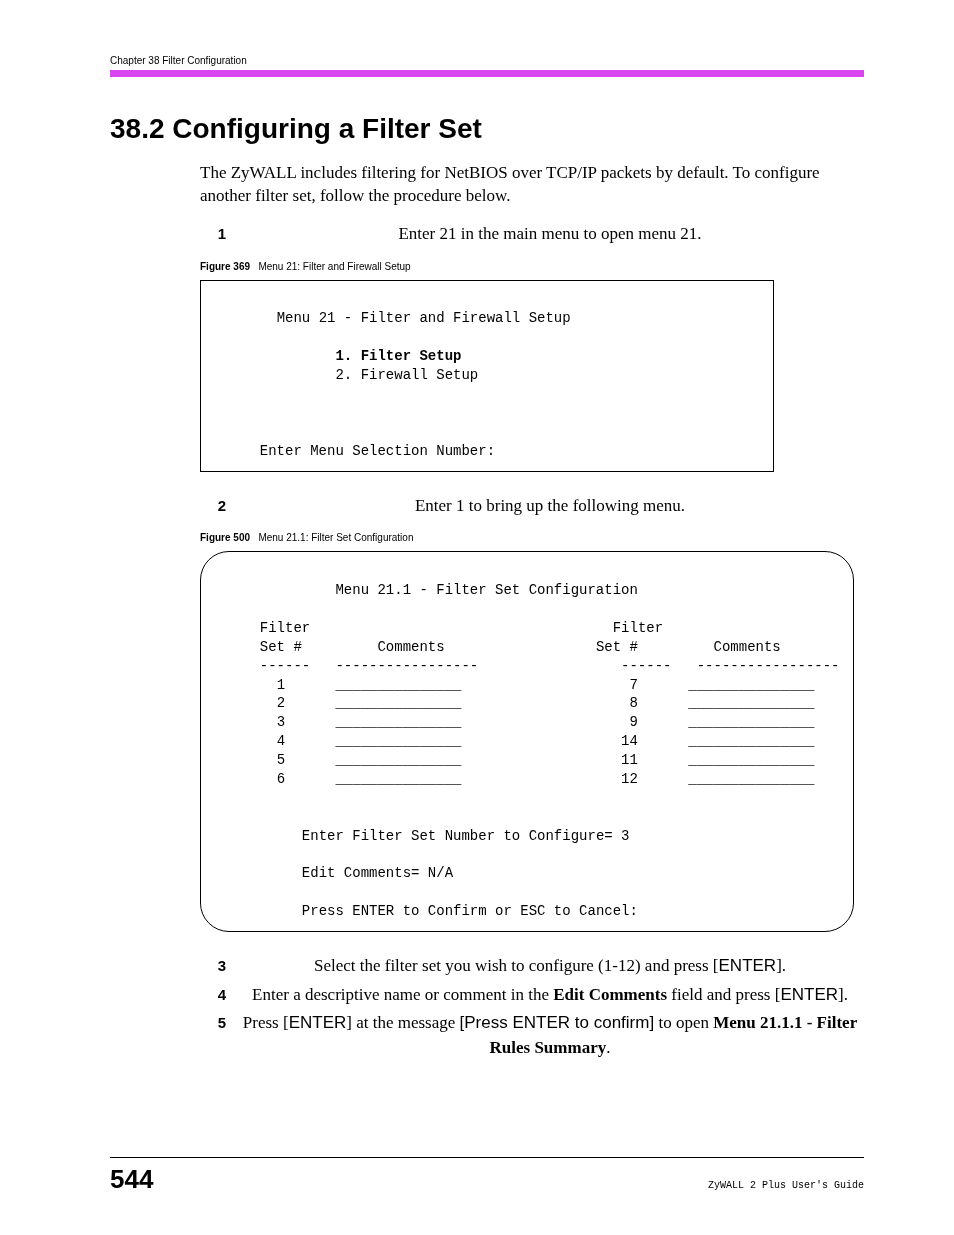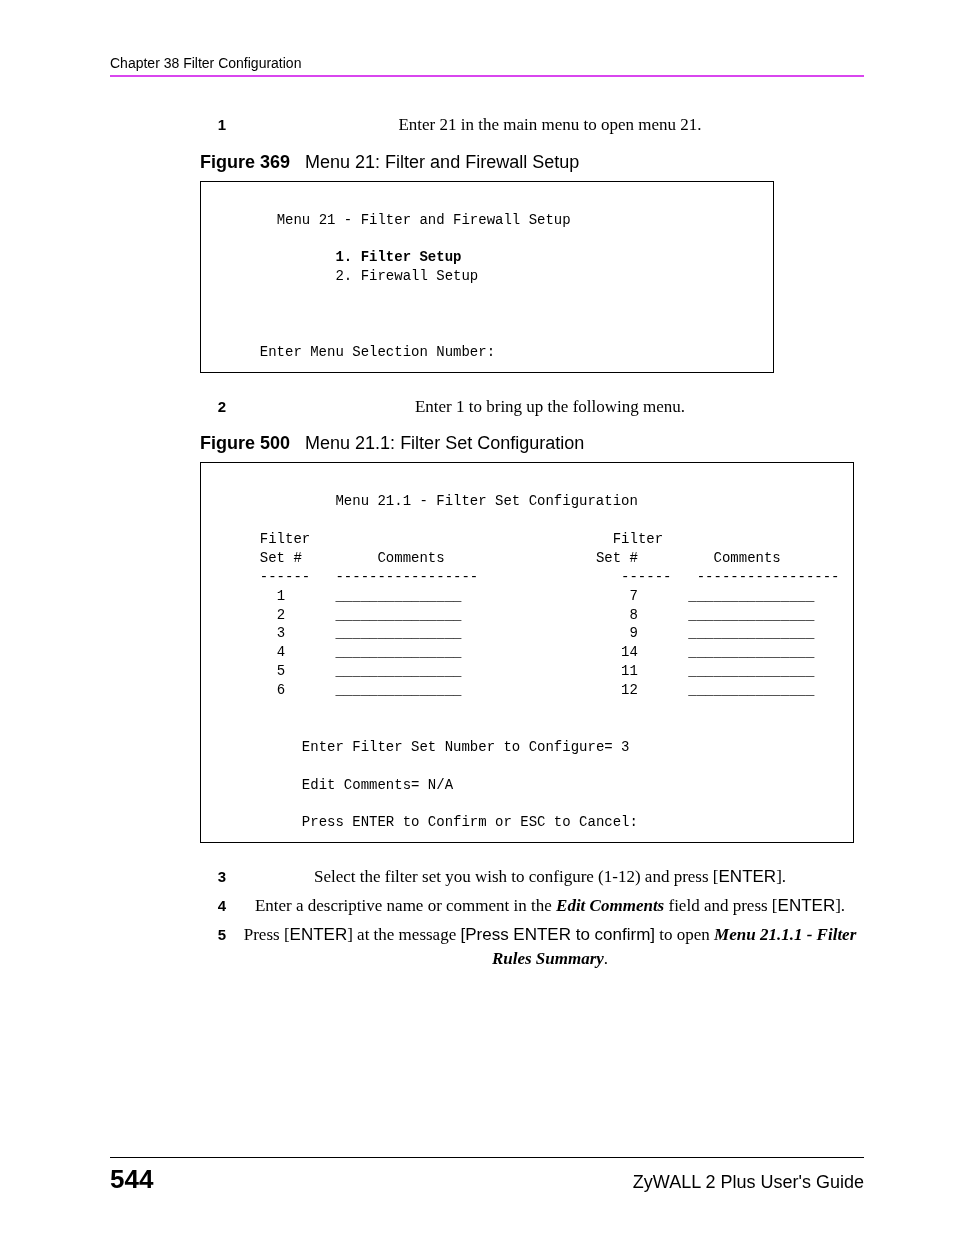--- a/index.html
+++ b/index.html
@@ -11,22 +11,22 @@
   }
   .page {
     width: 954px;
     height: 1235px;
     box-sizing: border-box;
     padding: 55px 90px 40px 110px;
     position: relative;
   }
   .chapter-header {
     font-family: Arial, Helvetica, sans-serif;
-    font-size: 14px;
-    border-bottom: 2px solid #d946ef;
+    font-size: 10px;
+    border-bottom: 7px solid #d946ef;
     padding-bottom: 4px;
     margin-bottom: 36px;
   }
   h1.section-title {
     font-family: Arial, Helvetica, sans-serif;
     font-weight: bold;
     font-size: 28px;
     margin: 0 0 16px 0;
   }
   .body-indent {
@@ -57,74 +57,77 @@
     text-align: right;
     margin-right: 10px;
     font-size: 15px;
   }
   ol.num-list li .li-body {
     flex: 1;
     text-align: center;
   }
   .fig-caption {
     font-family: Arial, Helvetica, sans-serif;
-    font-size: 18px;
+    font-size: 10px;
     margin: 14px 0 8px 5px;
   }
   .fig-caption b { font-weight: bold; }
   .terminal-box {
     border: 1px solid #000;
     font-family: "Courier New", Courier, monospace;
     font-size: 14px;
     line-height: 1.35;
     white-space: pre;
     padding: 10px 12px 10px 0;
     margin-bottom: 22px;
   }
   .box1 {
     margin-left: 90px;
     width: 560px;
   }
   .box2 {
     margin-left: 90px;
     width: 640px;
+    border-radius: 29px;
   }
   .sans { font-family: Arial, Helvetica, sans-serif; }
-  .li-body b { font-weight: bold; font-style: italic; }
+  .li-body b { font-weight: bold; }
   .footer {
     position: absolute;
     left: 110px;
     right: 90px;
     bottom: 40px;
     border-top: 1px solid #000;
     padding-top: 6px;
     display: flex;
     justify-content: space-between;
     align-items: baseline;
     margin-top: 16px;
   }
   .page-num {
     font-family: Arial, Helvetica, sans-serif;
     font-weight: bold;
     font-size: 26px;
   }
   .guide-name {
-    font-family: Liberation Sans, sans-serif;
-    font-size: 18px;
+    font-family: Liberation Mono, monospace;
+    font-size: 10px;
   }
 </style>
 </head>
 <body>
 
 <div class="page">
 
   <div class="chapter-header">Chapter 38 Filter Configuration</div>
 
+  <h1 class="section-title">38.2  Configuring a Filter Set</h1>
 
   <div class="body-indent">
+    <p class="intro">The ZyWALL includes filtering for NetBIOS over TCP/IP packets by default. To configure another filter set, follow the procedure below.</p>
 
     <ol class="num-list">
       <li>
         <span class="num">1</span>
         <span class="li-body">Enter 21 in the main menu to open menu 21.</span>
       </li>
     </ol>
   </div>
 
   <div class="fig-caption body-indent" style="margin-left:90px;">

